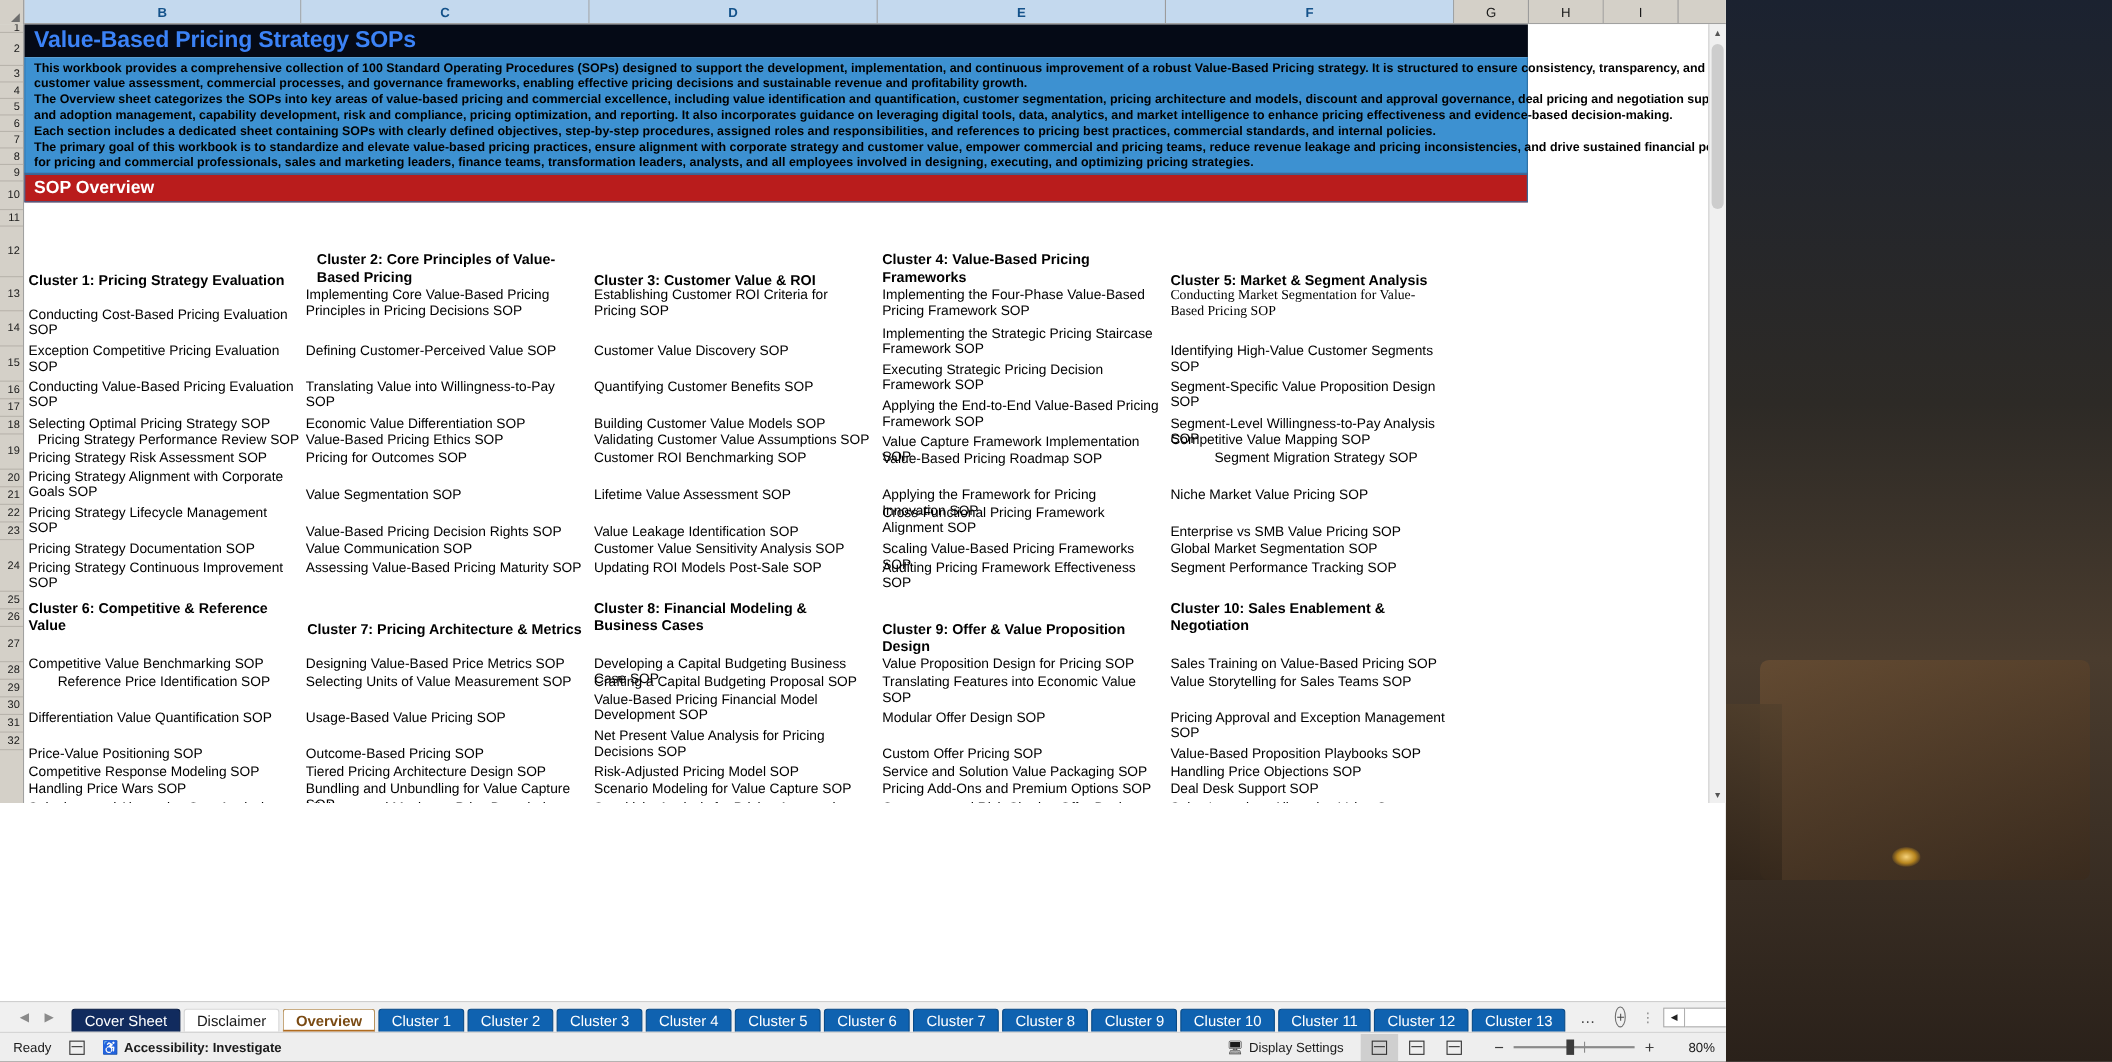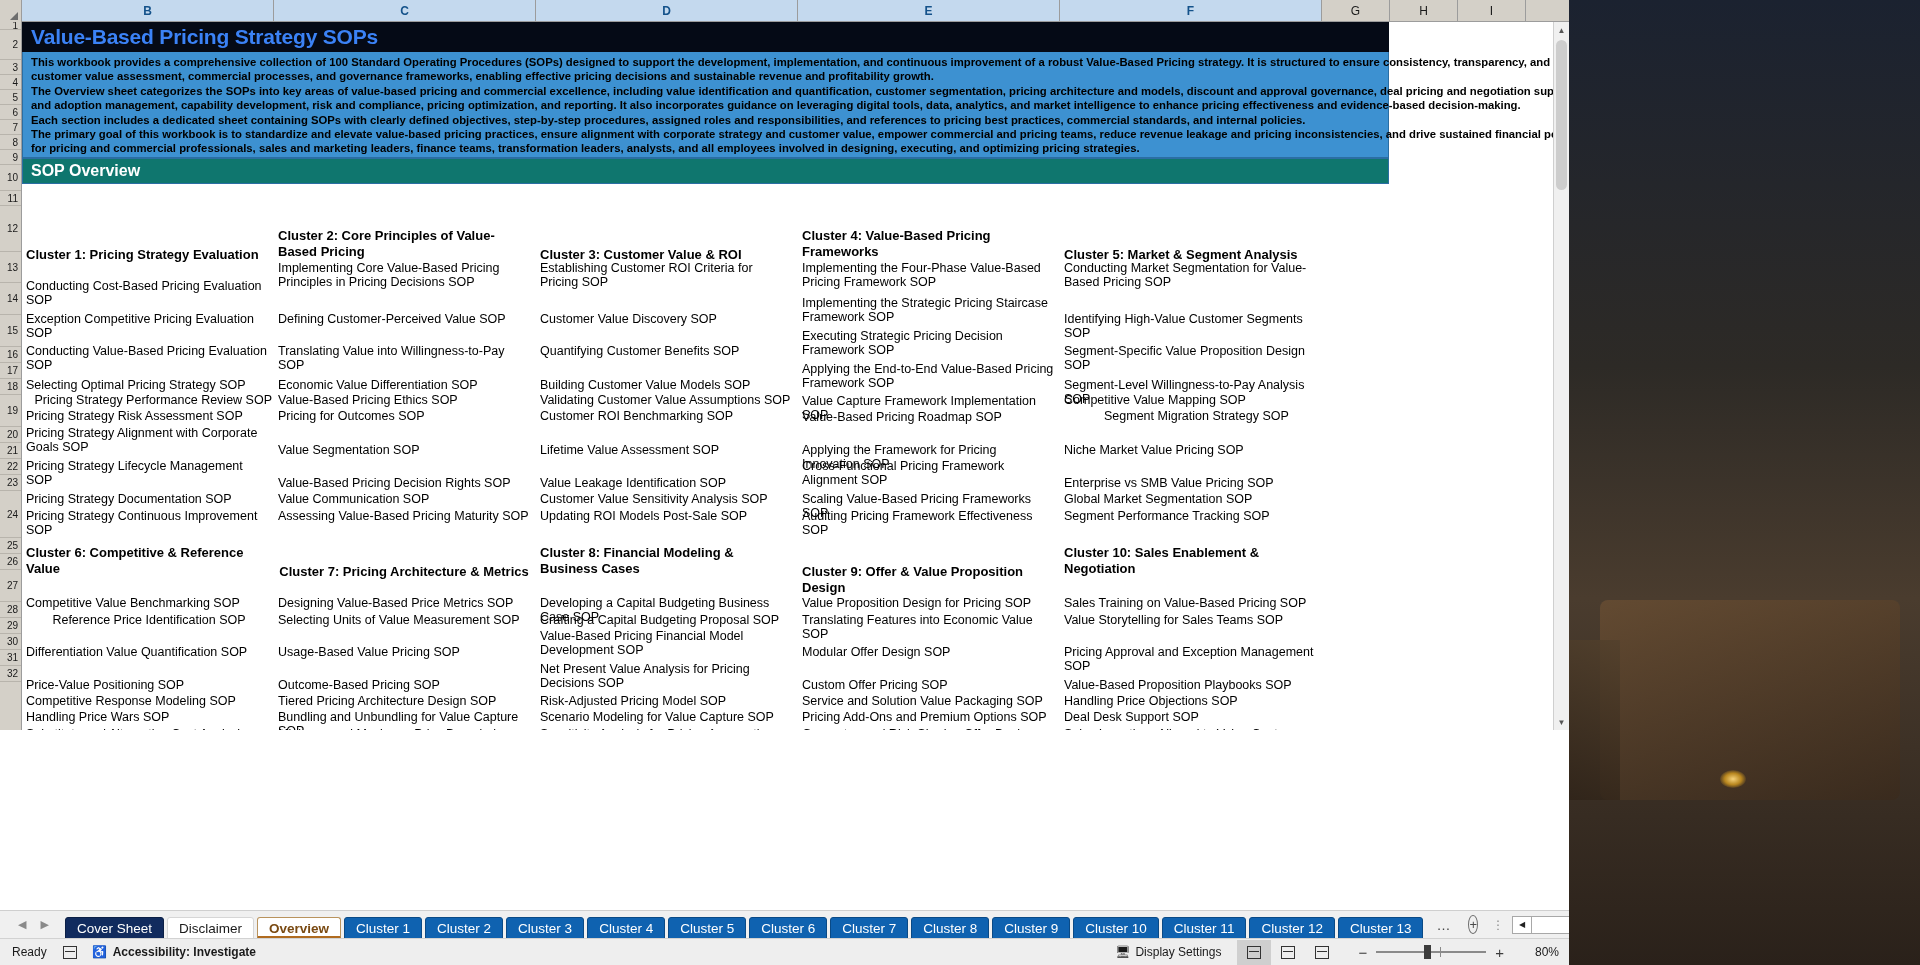--- a/index.html
+++ b/index.html
@@ -147,21 +147,21 @@
     border:1px solid #2b6ea3;
     border-top:none;
   }
   .desc-line {
     position:absolute; left:8px;
     font-size:11.3px; color:#000; font-weight:bold;
     line-height:1.22; white-space:nowrap;
   }
   .sop-band {
     position:absolute; left:0; top:136px; width:1367px; height:26px;
-    background:#0f766e; border:1px solid #2b6ea3;
+    background:#b91c1c; border:1px solid #2b6ea3;
   }
   .sop-band .t {
     position:absolute; left:8px; top:3px;
     color:#ffffff; font-size:16px; font-weight:bold;
   }
 
   .cluster-head {
     position:absolute;
     font-size:13px; font-weight:bold; color:#000;
     line-height:1.25;
@@ -334,21 +334,21 @@
           <div class="cell wrap" style="left: 4px; top: 257px; width: 246px;">Conducting Cost-Based Pricing Evaluation SOP</div>
           <div class="cell wrap" style="left: 4px; top: 290px; width: 246px;">Exception Competitive Pricing Evaluation SOP</div>
           <div class="cell wrap" style="left: 4px; top: 322px; width: 246px;">Conducting Value-Based Pricing Evaluation SOP</div>
           <div class="cell wrap" style="left: 4px; top: 356px; width: 246px;">Selecting Optimal Pricing Strategy SOP</div>
           <div class="cell wrap" style="left: 4px; top: 371px; width: 246px; text-align: right;">Pricing Strategy Performance Review SOP</div>
           <div class="cell wrap" style="left: 4px; top: 387px; width: 246px;">Pricing Strategy Risk Assessment SOP</div>
           <div class="cell wrap" style="left: 4px; top: 404px; width: 246px;">Pricing Strategy Alignment with Corporate Goals SOP</div>
           <div class="cell wrap" style="left: 4px; top: 437px; width: 246px;">Pricing Strategy Lifecycle Management SOP</div>
           <div class="cell wrap" style="left: 4px; top: 470px; width: 246px;">Pricing Strategy Documentation SOP</div>
           <div class="cell wrap" style="left: 4px; top: 487px; width: 246px;">Pricing Strategy Continuous Improvement SOP</div>
-          <div class="cluster-head" style="left: 256px; top: 206px; width: 252px;">Cluster 2: Core Principles of Value-Based Pricing</div>
+          <div class="cluster-head" style="left: 266px; top: 206px; width: 252px;">Cluster 2: Core Principles of Value-Based Pricing</div>
           <div class="cell wrap" style="left: 256px; top: 239px; width: 252px;">Implementing Core Value-Based Pricing Principles in Pricing Decisions SOP</div>
           <div class="cell wrap" style="left: 256px; top: 290px; width: 252px;">Defining Customer-Perceived Value SOP</div>
           <div class="cell wrap" style="left: 256px; top: 322px; width: 252px;">Translating Value into Willingness-to-Pay SOP</div>
           <div class="cell wrap" style="left: 256px; top: 356px; width: 252px;">Economic Value Differentiation SOP</div>
           <div class="cell wrap" style="left: 256px; top: 371px; width: 252px;">Value-Based Pricing Ethics SOP</div>
           <div class="cell wrap" style="left: 256px; top: 387px; width: 252px;">Pricing for Outcomes SOP</div>
           <div class="cell wrap" style="left: 256px; top: 421px; width: 252px;">Value Segmentation SOP</div>
           <div class="cell wrap" style="left: 256px; top: 454px; width: 252px;">Value-Based Pricing Decision Rights SOP</div>
           <div class="cell wrap" style="left: 256px; top: 470px; width: 252px;">Value Communication SOP</div>
           <div class="cell wrap" style="left: 256px; top: 487px; width: 252px;">Assessing Value-Based Pricing Maturity SOP</div>
@@ -368,21 +368,21 @@
           <div class="cell wrap" style="left: 780px; top: 274px; width: 252px;">Implementing the Strategic Pricing Staircase Framework SOP</div>
           <div class="cell wrap" style="left: 780px; top: 307px; width: 252px;">Executing Strategic Pricing Decision Framework SOP</div>
           <div class="cell wrap" style="left: 780px; top: 340px; width: 252px;">Applying the End-to-End Value-Based Pricing Framework SOP</div>
           <div class="cell wrap" style="left: 780px; top: 372px; width: 252px;">Value Capture Framework Implementation SOP</div>
           <div class="cell wrap" style="left: 780px; top: 388px; width: 252px;">Value-Based Pricing Roadmap SOP</div>
           <div class="cell wrap" style="left: 780px; top: 421px; width: 252px;">Applying the Framework for Pricing Innovation SOP</div>
           <div class="cell wrap" style="left: 780px; top: 437px; width: 252px;">Cross-Functional Pricing Framework Alignment SOP</div>
           <div class="cell wrap" style="left: 780px; top: 470px; width: 252px;">Scaling Value-Based Pricing Frameworks SOP</div>
           <div class="cell wrap" style="left: 780px; top: 487px; width: 252px;">Auditing Pricing Framework Effectiveness SOP</div>
           <div class="cluster-head" style="left: 1042px; top: 225px; width: 252px;">Cluster 5: Market &amp; Segment Analysis</div>
-          <div class="cell wrap" style="left: 1042px; top: 239px; width: 252px;">Conducting Market Segmentation for Value-Based Pricing SOP</div>
+          <div class="cell wrap" style="left: 1042px; top: 239px; width: 252px; font-family: Liberation Serif, serif;">Conducting Market Segmentation for Value-Based Pricing SOP</div>
           <div class="cell wrap" style="left: 1042px; top: 290px; width: 252px;">Identifying High-Value Customer Segments SOP</div>
           <div class="cell wrap" style="left: 1042px; top: 322px; width: 252px;">Segment-Specific Value Proposition Design SOP</div>
           <div class="cell wrap" style="left: 1042px; top: 356px; width: 252px;">Segment-Level Willingness-to-Pay Analysis SOP</div>
           <div class="cell wrap" style="left: 1042px; top: 371px; width: 252px;">Competitive Value Mapping SOP</div>
           <div class="cell wrap" style="left: 1082px; top: 387px; width: 252px;">Segment Migration Strategy SOP</div>
           <div class="cell wrap" style="left: 1042px; top: 421px; width: 252px;">Niche Market Value Pricing SOP</div>
           <div class="cell wrap" style="left: 1042px; top: 454px; width: 252px;">Enterprise vs SMB Value Pricing SOP</div>
           <div class="cell wrap" style="left: 1042px; top: 470px; width: 252px;">Global Market Segmentation SOP</div>
           <div class="cell wrap" style="left: 1042px; top: 487px; width: 252px;">Segment Performance Tracking SOP</div>
           <div class="cluster-head" style="left: 4px; top: 523px; width: 246px;">Cluster 6: Competitive &amp; Reference Value</div>

